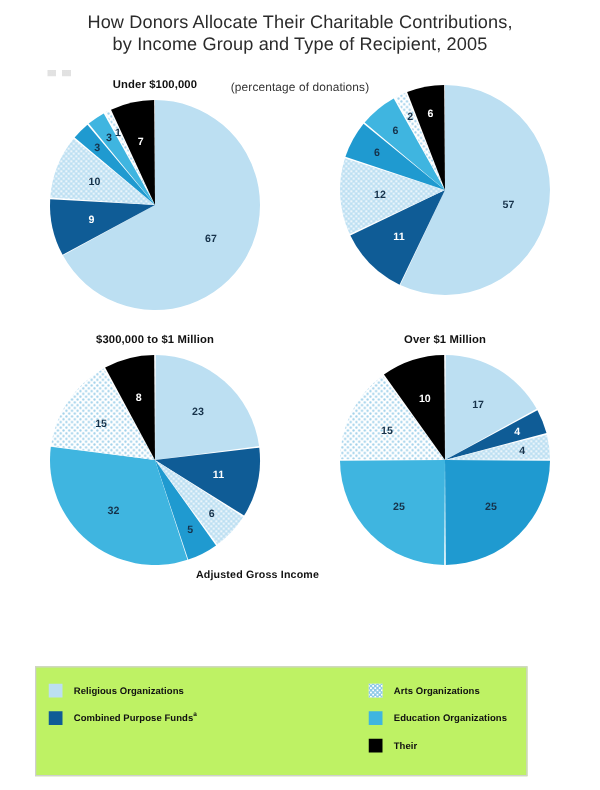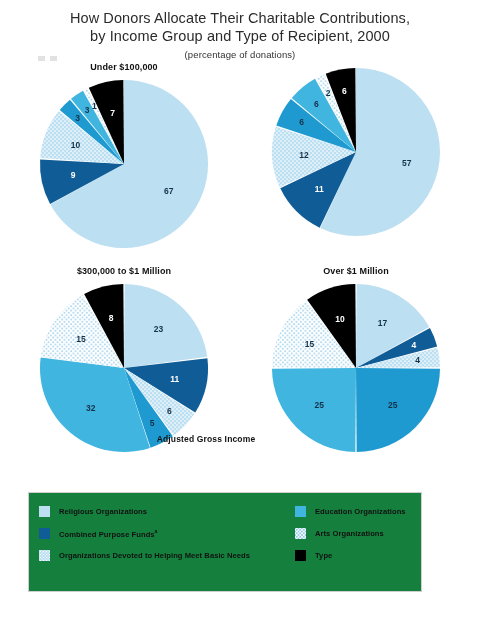--- a/index.html
+++ b/index.html
@@ -28,21 +28,21 @@
     font-size: 14.5px;
     font-weight: 400;
     color: #2b2b2b;
     letter-spacing: 0.1px;
     line-height: 18px;
     white-space: nowrap;
   }
   .subtitle {
     font-size: 9.5px;
     color: #333;
-    margin-top: 4px;
+    margin-top: 20px;
     letter-spacing: 0.1px;
   }
   .charts-grid {
     position: absolute;
     top: 62px;
     left: 0;
     width: 480px;
   }
   .chart-row {
     display: flex;
@@ -61,37 +61,37 @@
     letter-spacing: 0.1px;
     white-space: nowrap;
     margin-bottom: 2px;
   }
   .pie-holder {
     display: flex;
     justify-content: center;
   }
   .axis-caption {
     position: absolute;
-    top: 434px;
+    top: 454px;
     left: 0;
     width: 412px;
     text-align: center;
     font-size: 8.5px;
     font-weight: bold;
     color: #111;
     letter-spacing: 0.15px;
   }
   .legend-box {
     position: absolute;
     left: 28px;
-    top: 492px;
+    top: 533px;
     width: 394px;
-    height: 100px;
+    height: 88px;
     border: 1px solid #cfcfcf;
-    background: #15803d;
+    background: #bef264;
     box-sizing: border-box;
     padding: 7px 6px 0 10px;
   }
   .legend-cols {
     display: flex;
   }
   .legend-col {
     display: flex;
     flex-direction: column;
   }
@@ -135,21 +135,21 @@
     opacity: 0.75;
   }
 </style>
 </head>
 <body>
 
 <div class="page">
 
   <div class="title-block">
     <div class="title-line">How Donors Allocate Their Charitable Contributions,</div>
-    <div class="title-line">by Income Group and Type of Recipient, 2000</div>
+    <div class="title-line">by Income Group and Type of Recipient, 2005</div>
     <div class="subtitle">(percentage of donations)</div>
   </div>
 
   <div class="ghost-marks"></div>
 
   <div class="charts-grid">
     <div class="chart-row">
       <div class="chart-cell">
         <div class="chart-cell-title">Under $100,000</div>
         <div class="pie-holder">
@@ -308,35 +308,31 @@
     <div class="legend-cols">
       <div class="legend-col left">
         <div class="legend-item">
           <span class="swatch" style="background: rgb(188, 223, 242);"></span>
           <span class="legend-label">Religious Organizations</span>
         </div>
         <div class="legend-item">
           <span class="swatch" style="background: rgb(15, 92, 150);"></span>
           <span class="legend-label"><span>Combined Purpose Funds</span><sup>a</sup></span>
         </div>
-        <div class="legend-item">
-          <span class="swatch" style="background: radial-gradient(rgb(255, 255, 255) 0.9px, transparent 1px) 0px 0px / 3px 3px, radial-gradient(rgb(255, 255, 255) 0.9px, transparent 1px) 1.5px 1.5px / 3px 3px rgb(188, 223, 242);"></span>
-          <span class="legend-label">Organizations Devoted to Helping Meet Basic Needs</span>
-        </div>
       </div>
       <div class="legend-col right">
+        <div class="legend-item">
+          <span class="swatch" style="background: radial-gradient(rgb(142, 201, 232) 1px, transparent 1.1px) 0px 0px / 3.5px 3.5px, radial-gradient(rgb(142, 201, 232) 1px, transparent 1.1px) 1.75px 1.75px / 3.5px 3.5px rgb(255, 255, 255);"></span>
+          <span class="legend-label">Arts Organizations</span>
+        </div>
         <div class="legend-item">
           <span class="swatch" style="background: rgb(63, 181, 224);"></span>
           <span class="legend-label">Education Organizations</span>
         </div>
         <div class="legend-item">
-          <span class="swatch" style="background: radial-gradient(rgb(142, 201, 232) 1px, transparent 1.1px) 0px 0px / 3.5px 3.5px, radial-gradient(rgb(142, 201, 232) 1px, transparent 1.1px) 1.75px 1.75px / 3.5px 3.5px rgb(255, 255, 255);"></span>
-          <span class="legend-label">Arts Organizations</span>
-        </div>
-        <div class="legend-item">
           <span class="swatch" style="background: rgb(0, 0, 0);"></span>
-          <span class="legend-label">Type</span>
+          <span class="legend-label">Their</span>
         </div>
       </div>
     </div>
   </div>
 
 </div>
 
 </body></html>

